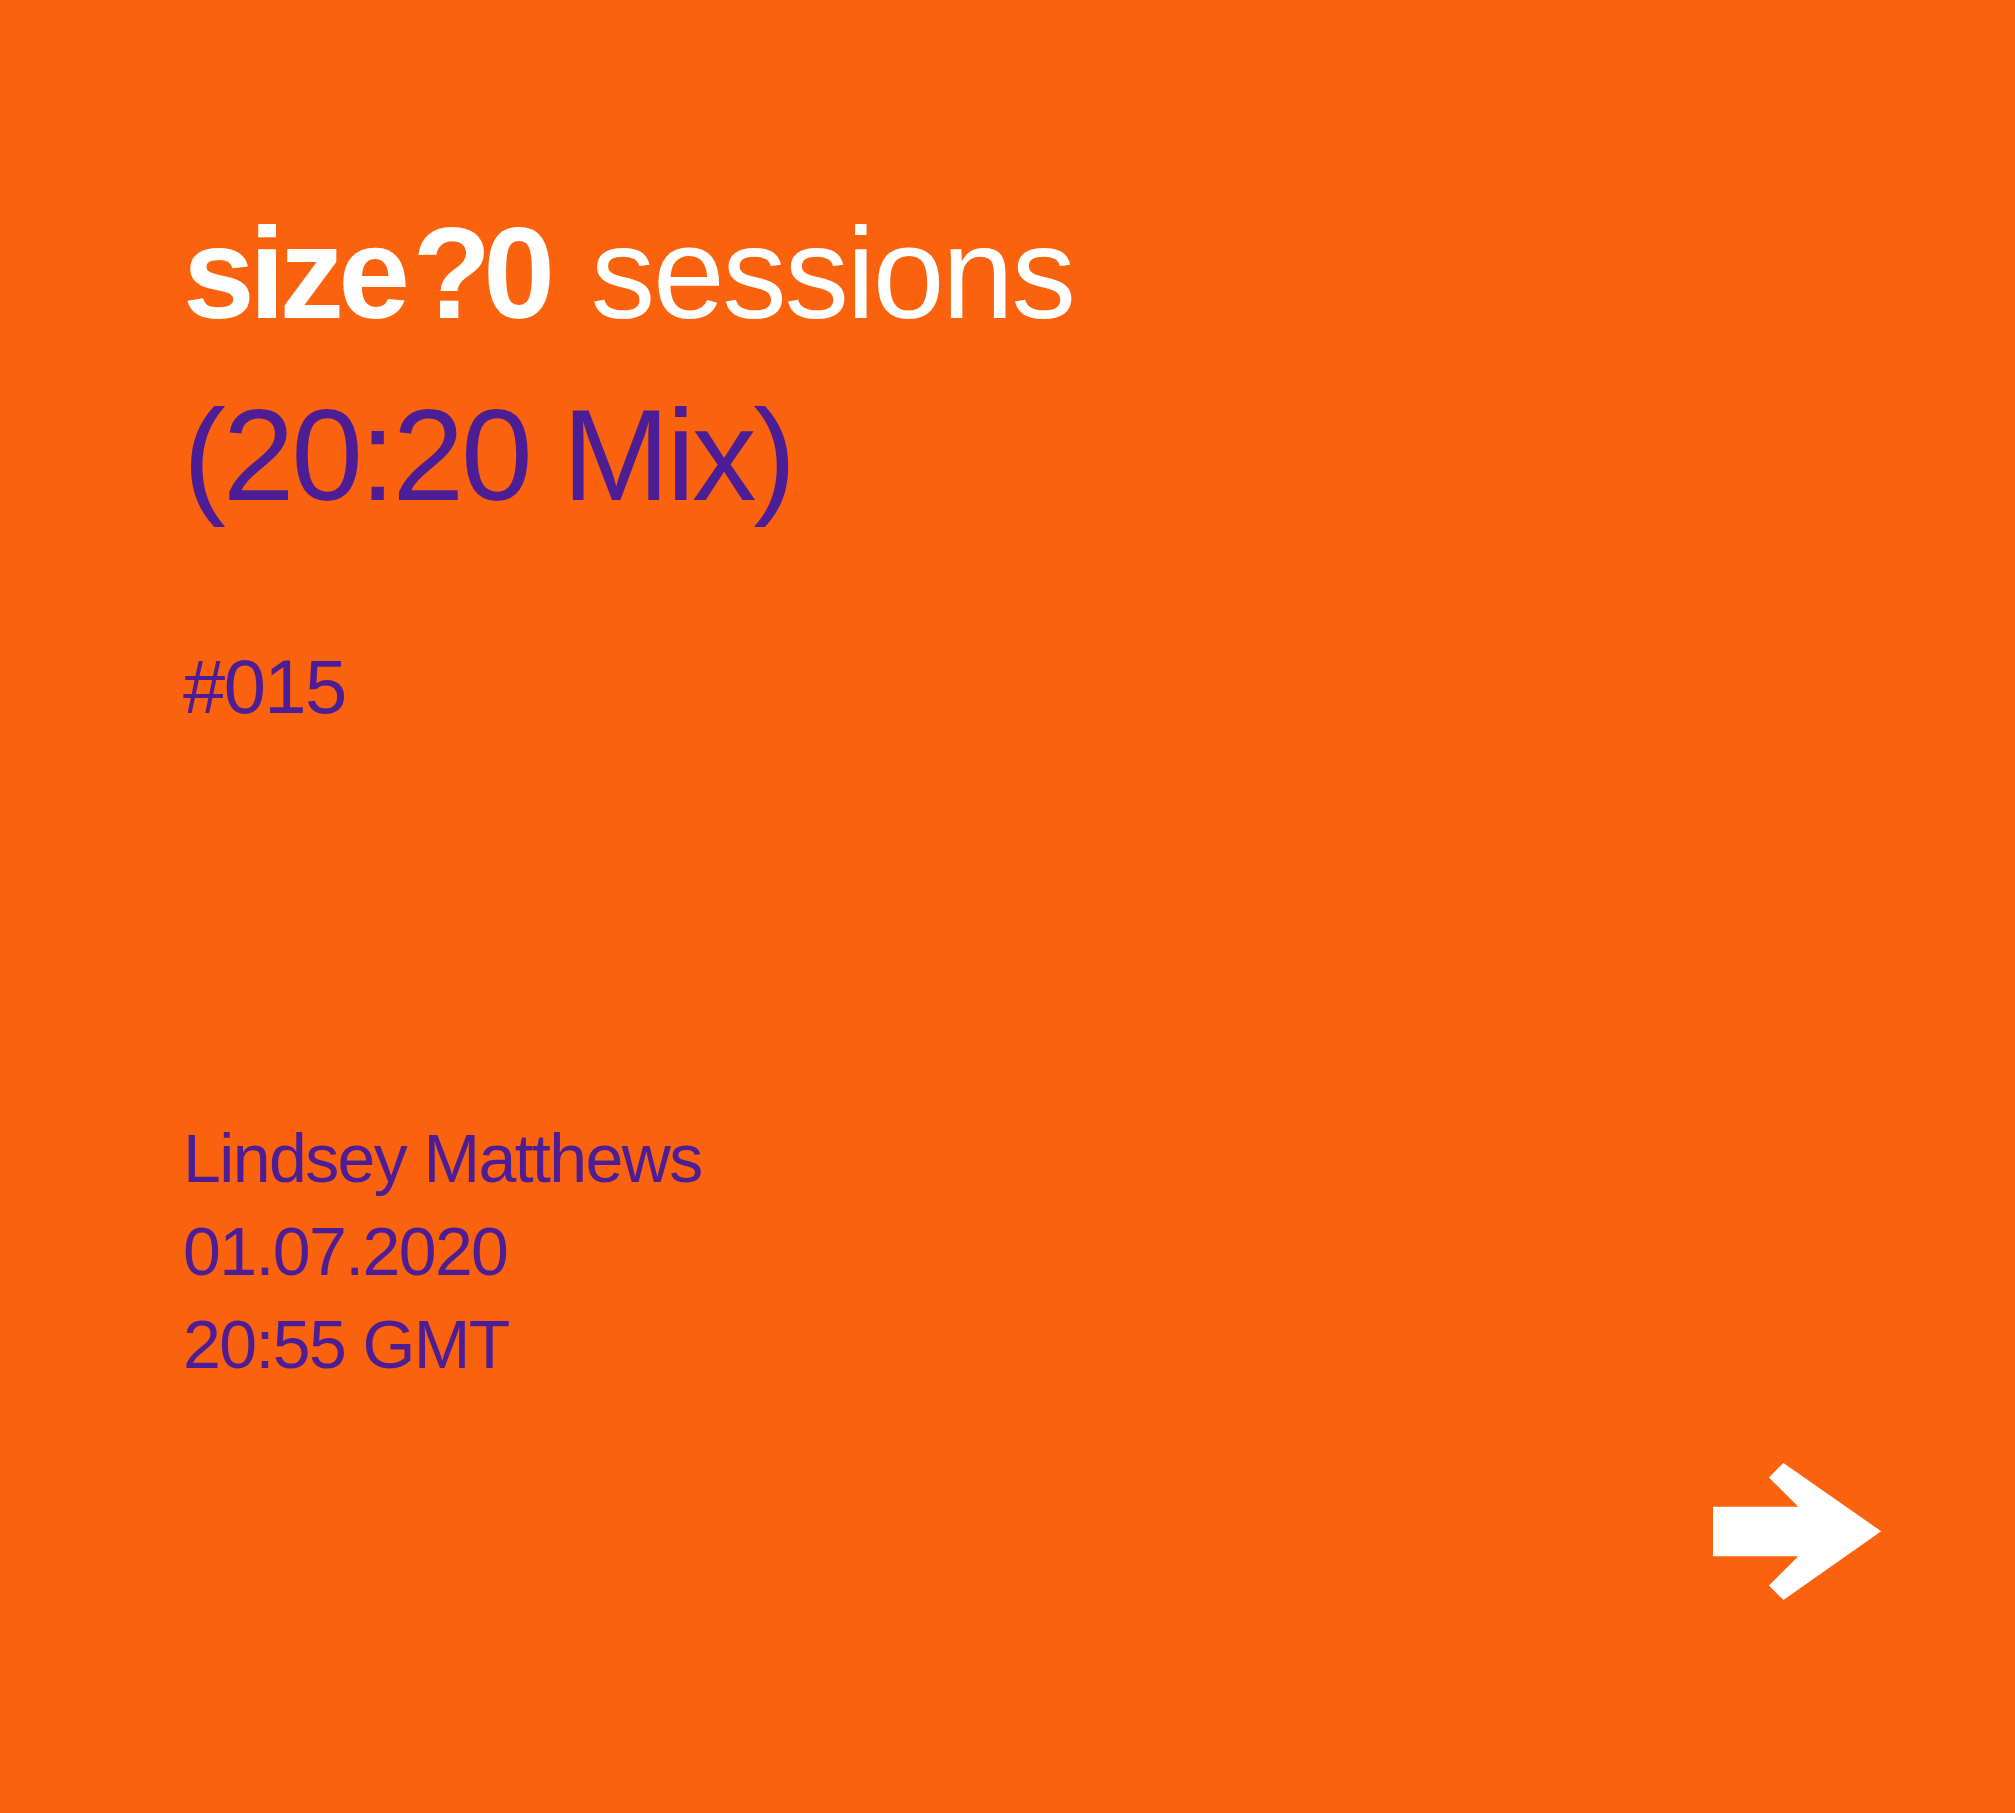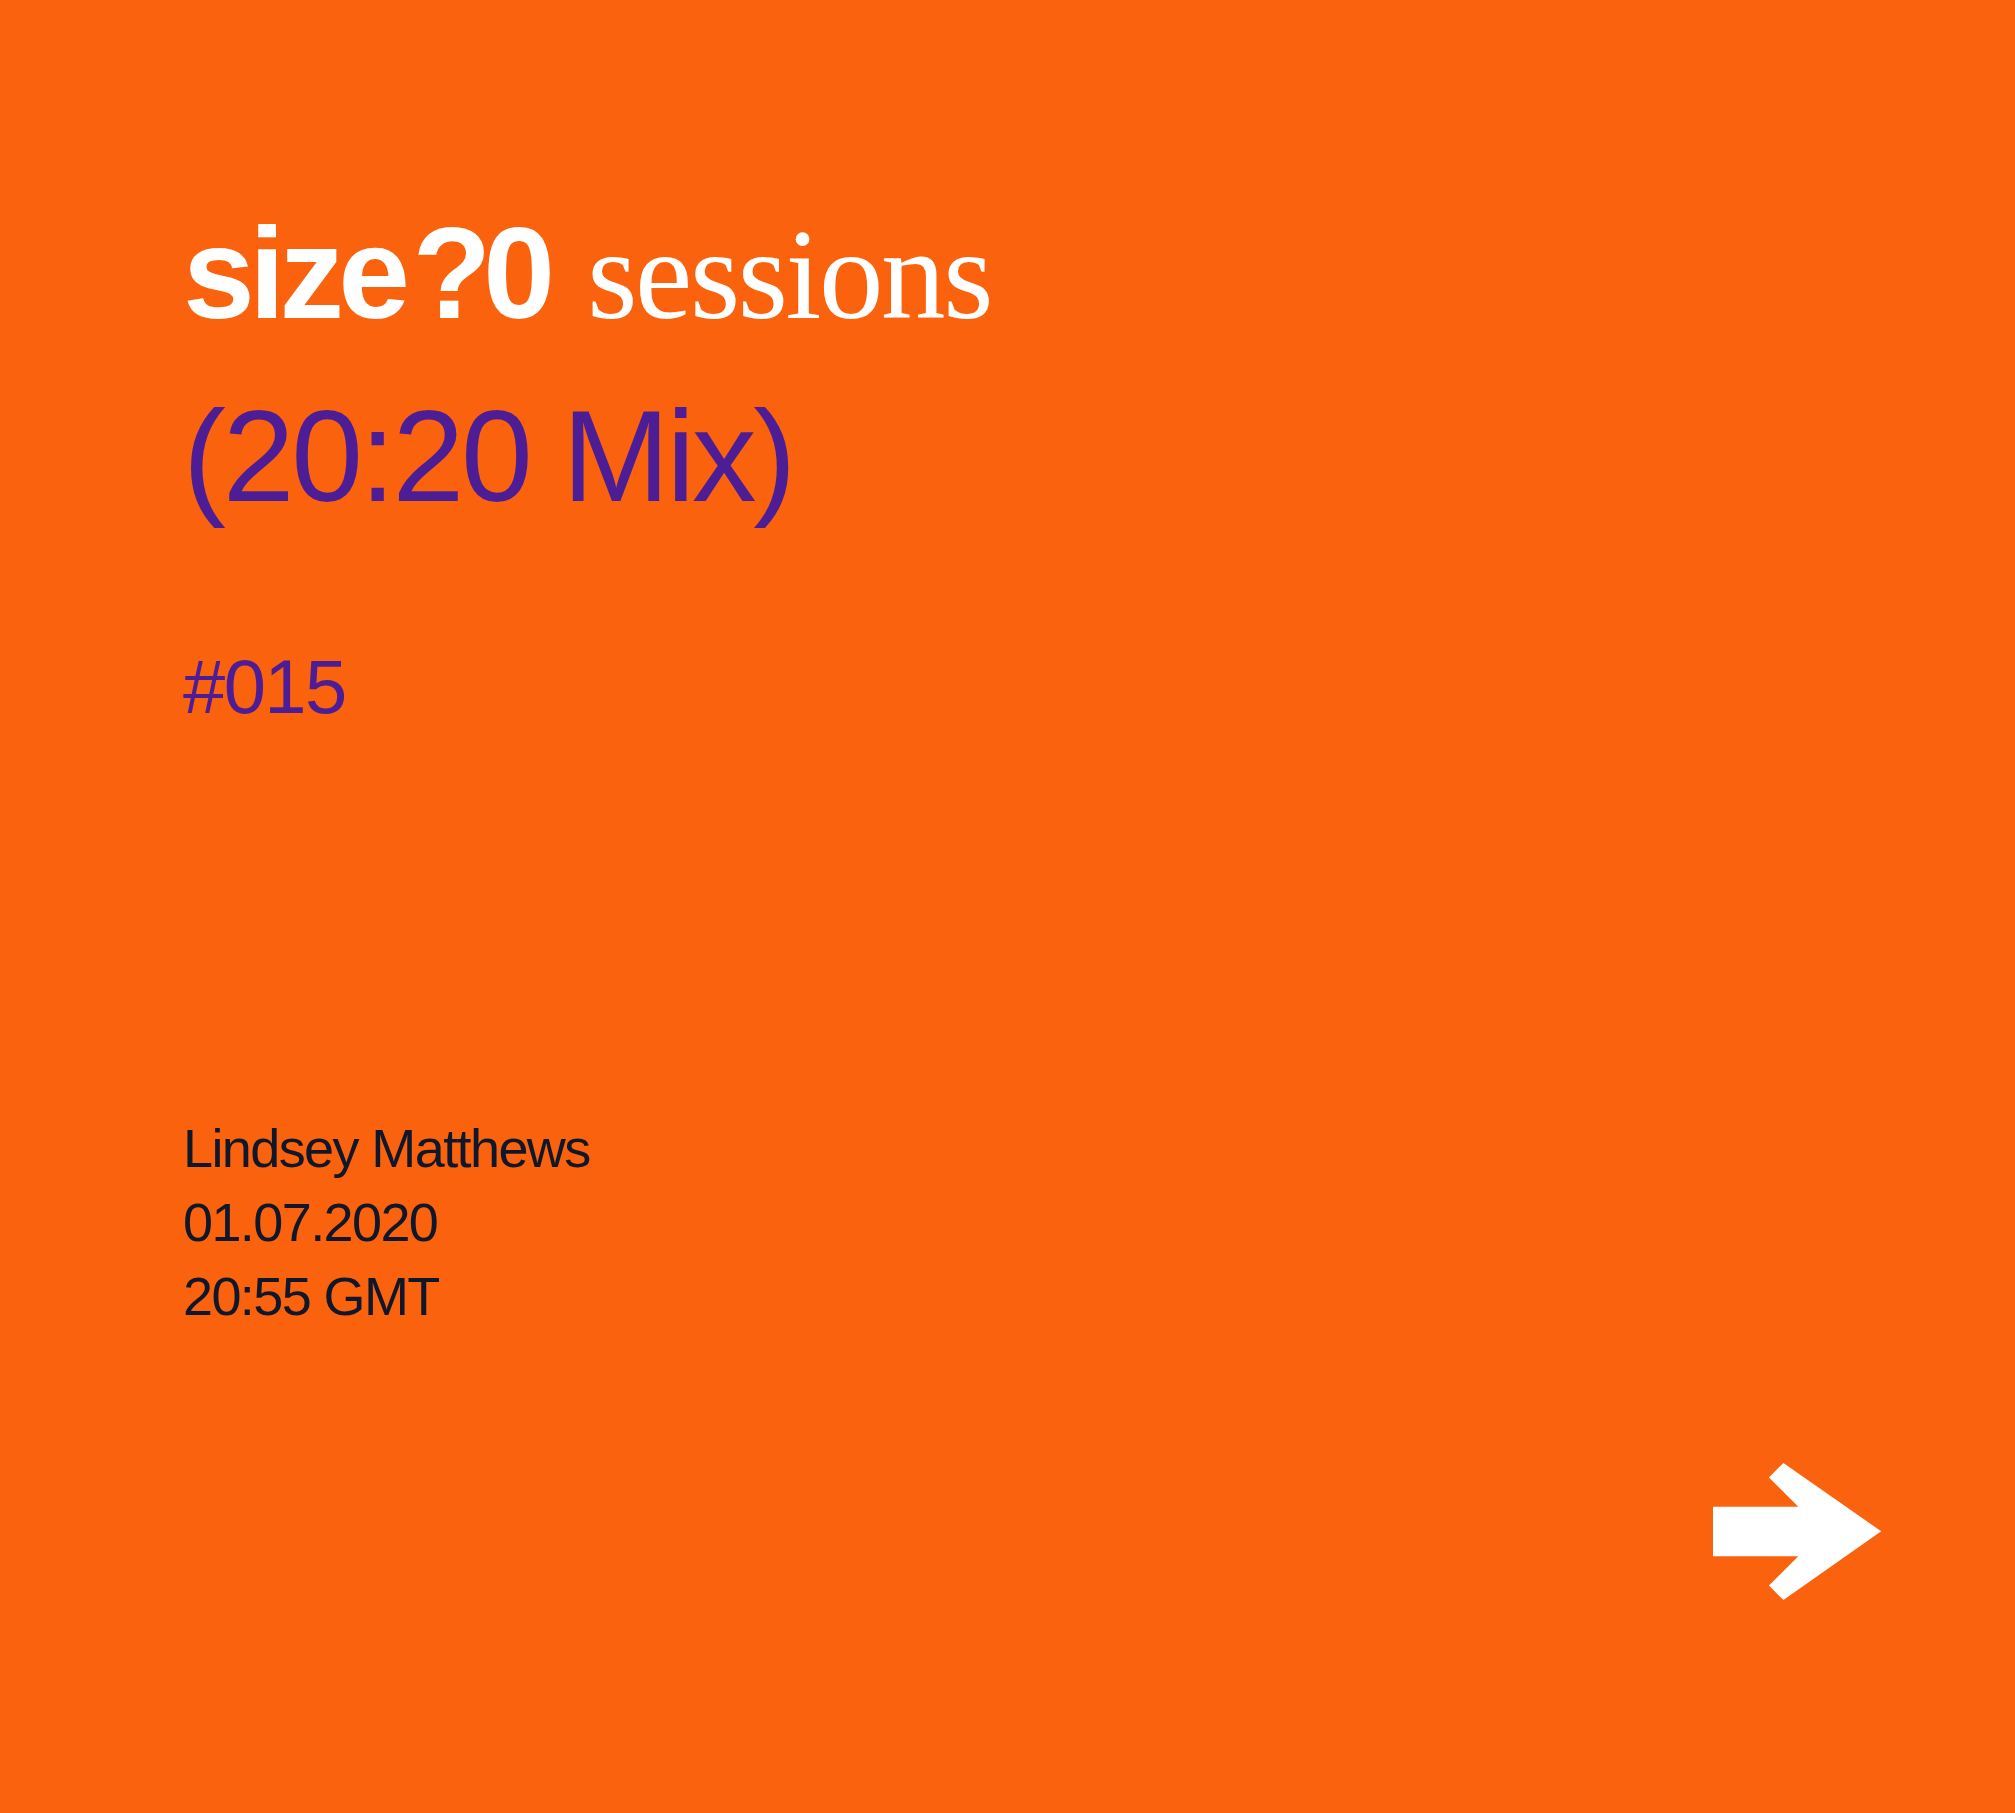--- a/index.html
+++ b/index.html
@@ -52,21 +52,20 @@
     letter-spacing: -5.6px;
     padding-right: 8px;
   }
   .brand-q {
     font-weight: 700;
     letter-spacing: -8px;
   }
   .title-sessions {
     font-weight: 400;
     letter-spacing: -2.4px;
-    font-family: Liberation Serif, serif;
   }
 
   .title-sub {
     color: #4c1d95;
     font-size: 129px;
     line-height: 1.0;
     letter-spacing: -3.2px;
     white-space: nowrap;
     font-weight: 400;
     margin-top: 17px;
@@ -85,22 +84,22 @@
     white-space: nowrap;
   }
 
   
   .details-block {
     position: absolute;
     left: 183px;
     top: 1112px;
   }
   .detail-line {
-    color: #0f172a;
-    font-size: 54px;
+    color: #4c1d95;
+    font-size: 68px;
     line-height: 1.37;
     letter-spacing: -1.6px;
     font-weight: 400;
     white-space: nowrap;
   }
 
   
   .arrow-cta {
     position: absolute;
     left: 1713px;

